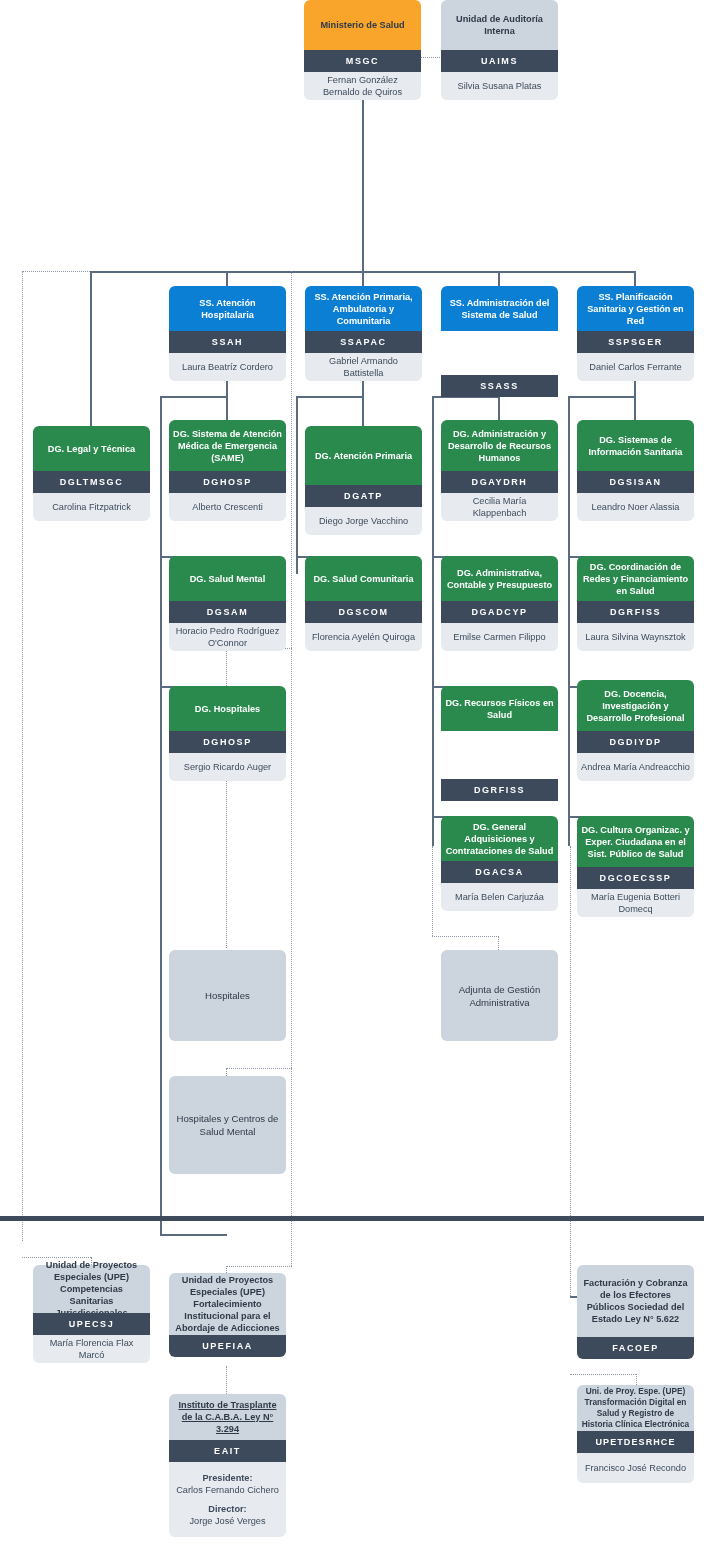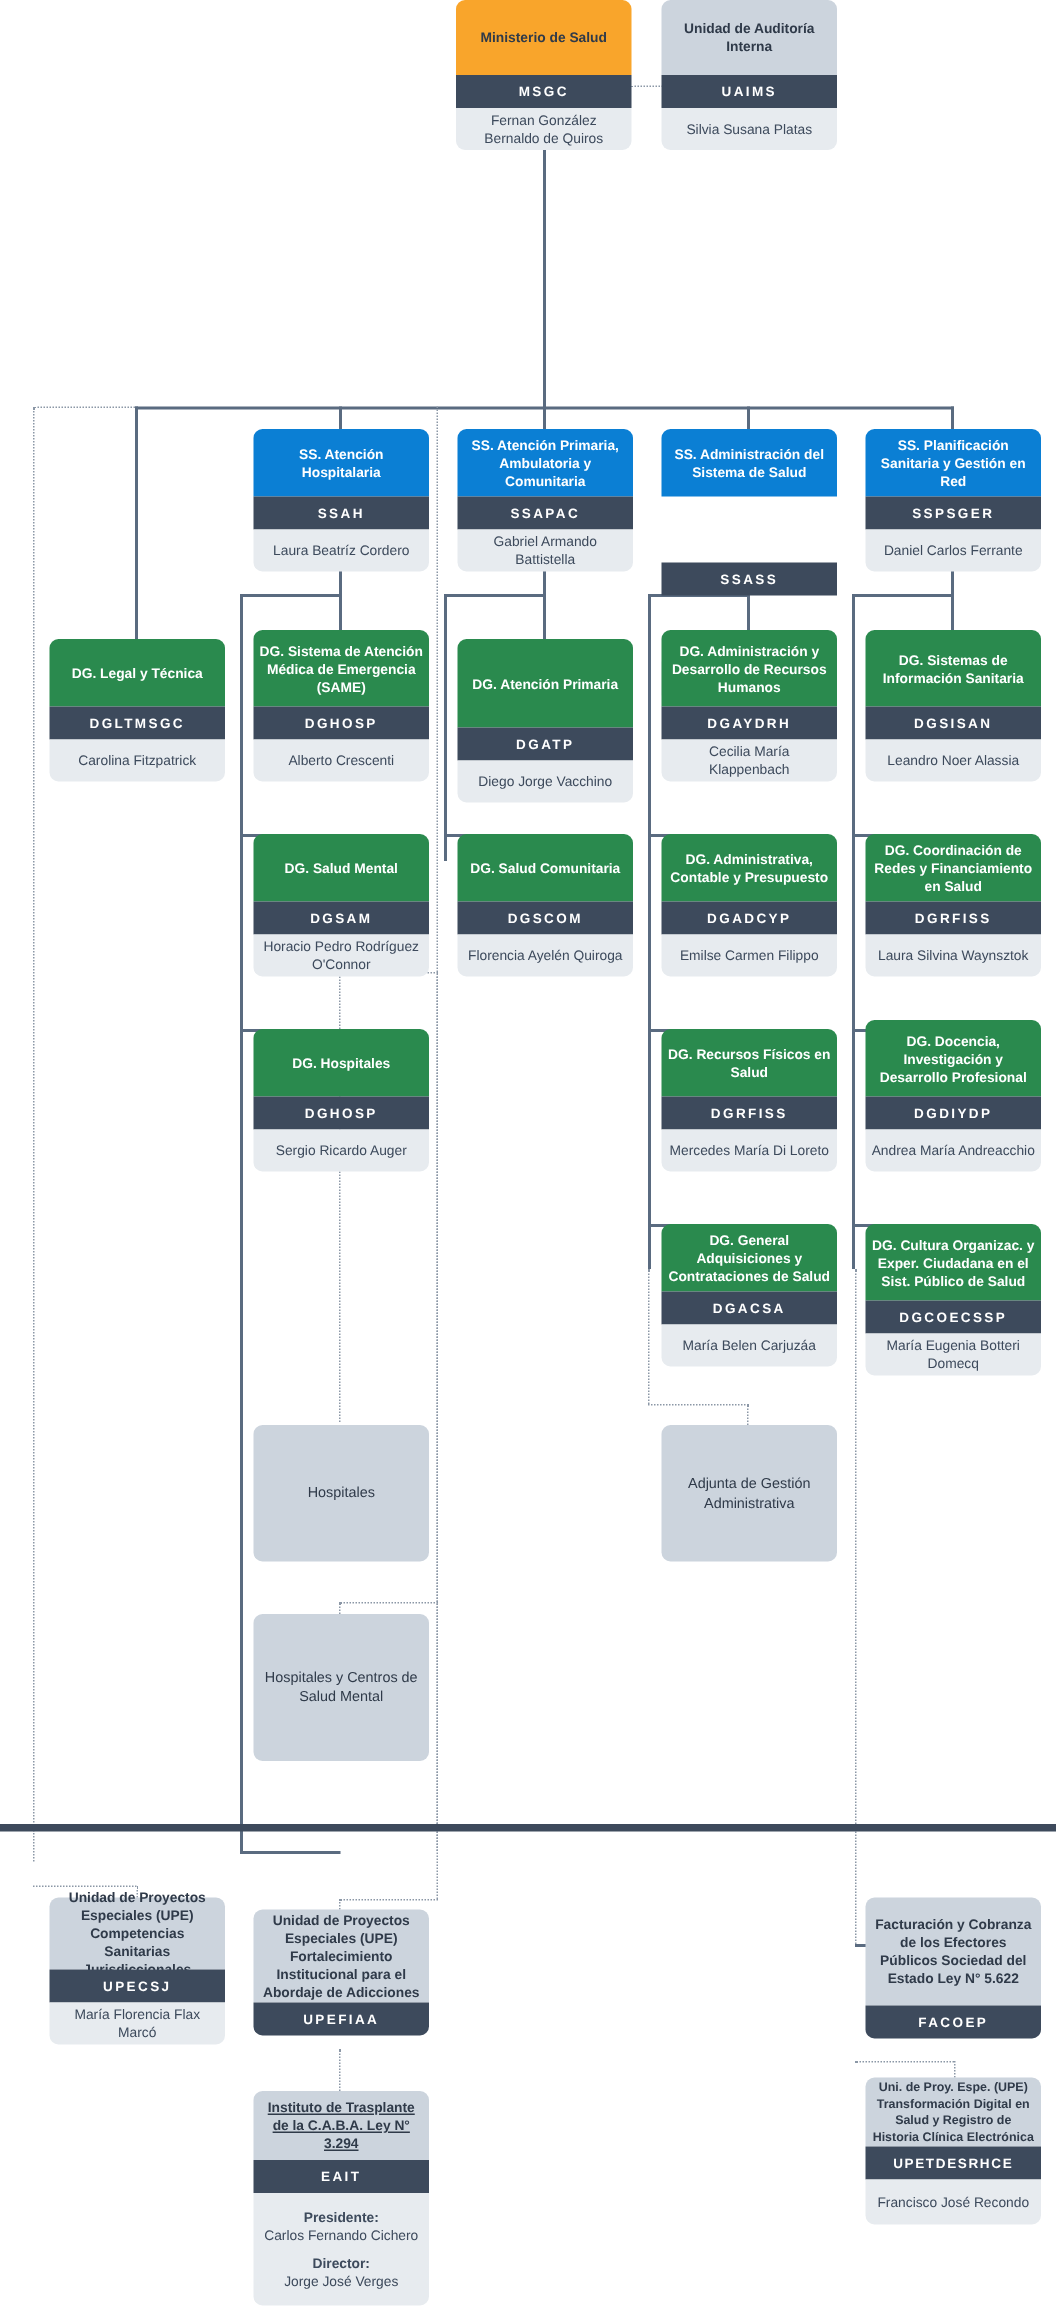--- a/index.html
+++ b/index.html
@@ -260,21 +260,21 @@
     <div class="code">DGRFISS</div>
     <div class="person" style="height:28px;">Laura Silvina Waynsztok</div>
   </div>
 
   <div class="node t-green" style="left:169px;top:686px;width:117px;">
     <div class="title" style="height:45px;">DG. Hospitales</div>
     <div class="code">DGHOSP</div>
     <div class="person" style="height:28px;">Sergio Ricardo Auger</div>
   </div>
 
-  <div class="node t-green" style="left:441px;top:686px;width:117px;">
+  <div class="node t-green" style="left:441px;top:686px;width:117px;gap:48px;">
     <div class="title" style="height:45px;">DG. Recursos Físicos en Salud</div>
     <div class="code">DGRFISS</div>
     <div class="person" style="height:28px;">Mercedes María Di Loreto</div>
   </div>
 
   <div class="node t-green" style="left:577px;top:680px;width:117px;">
     <div class="title" style="height:51px;">DG. Docencia, Investigación y Desarrollo Profesional</div>
     <div class="code">DGDIYDP</div>
     <div class="person" style="height:28px;">Andrea María Andreacchio</div>
   </div>

